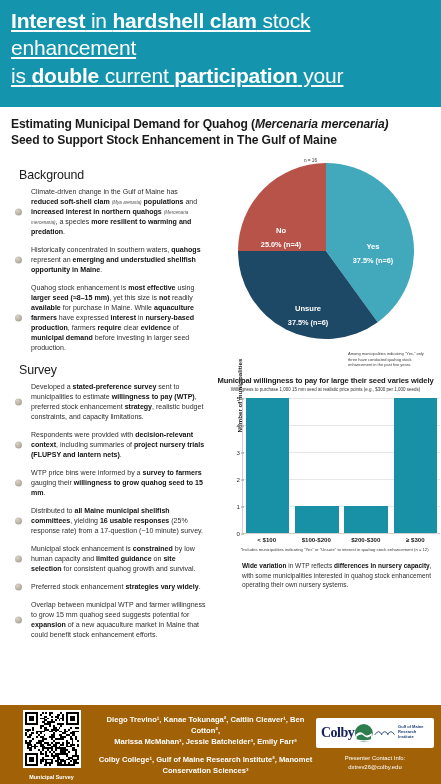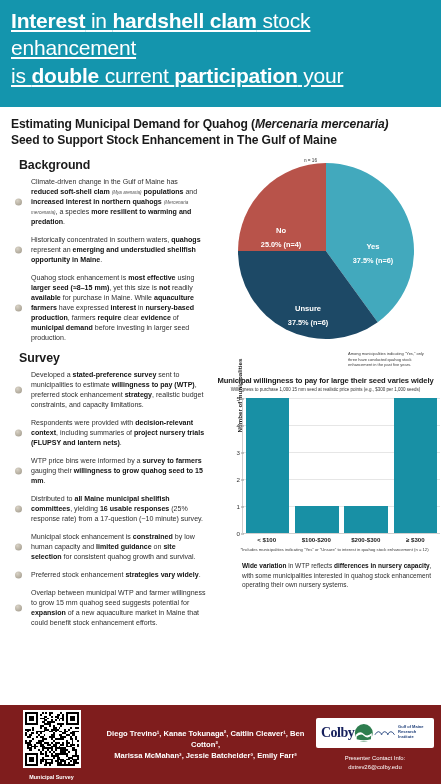--- a/index.html
+++ b/index.html
@@ -38,23 +38,23 @@
   }
   .subtitle i { font-style: italic; font-weight: 600; }
 
   
   .body { display: flex; width: 441px; }
   .col-left  { width: 213px; padding: 4px 6px 0 11px; }
   .col-right { width: 228px; padding: 2px 6px 0 3px; }
 
   h2.section {
     font-size: 12.4px;
-    font-weight: 700;
+    font-weight: 400;
     color: #1a1a1a;
-    margin: 0 0 5px 8px;
+    margin: 10px 0 5px 8px;
     letter-spacing: -0.1px;
   }
 
   ul.bullets { list-style: none; }
   ul.bullets li {
     position: relative;
     padding-left: 20px;
     margin-bottom: 8px;
     font-size: 7.05px;
     line-height: 1.42;
@@ -181,21 +181,21 @@
     line-height: 1.45;
     color: #2e2e2e;
   }
   .bar-concl b { font-weight: 700; color:#111; }
 
   
   .footer {
     position: absolute;
     left: 0; bottom: 0;
     width: 441px; height: 79px;
-    background: #7f1d1d;
+    background: #a16207;
     display: flex;
     align-items: center;
   }
   .qr-box { width: 95px; text-align: center; padding-left: 8px; }
   .qr { width: 58px; height: 58px; margin: 0 auto; background:#fff; padding:2px; }
   .qr-cap { color:#fff; font-size: 5.4px; margin-top: 2px; font-weight:600; }
   .authors { flex: 1; text-align: center; color: #ffffff; }
   .authors .names { font-size: 7.6px; line-height: 1.45; font-weight: 600; }
   .authors .affil { font-size: 7.6px; line-height: 1.45; margin-top: 7px; font-weight: 600; }
   .logos { width: 125px; padding-right: 7px; }
@@ -759,20 +759,21 @@
             <rect x="25" y="28" width="1" height="1"></rect>
             <rect x="26" y="28" width="1" height="1"></rect>
           </g>
       </svg>
       <div class="qr-cap">Municipal Survey</div>
     </div>
 
     <div class="authors">
       <div class="names">Diego Trevino¹, Kanae Tokunaga², Caitlin Cleaver¹, Ben Cotton²,</div>
       <div class="names">Marissa McMahan³, Jessie Batchelder³, Emily Farr³</div>
+      <div class="affil">Colby College¹, Gulf of Maine Research Institute², Manomet Conservation Sciences³</div>
     </div>
 
     <div class="logos">
       <div class="logo-bar">
         <span class="colby-word">Colby</span>
         <svg width="22" height="22" viewBox="0 0 22 22">
           <circle cx="11" cy="11" r="10" fill="#2e7d4f"></circle>
           <path d="M2 13 Q7 8 11 12 Q15 16 20 11 L20 19 Q11 22 2 19 Z" fill="#ffffff"></path>
           <path d="M3 15 Q8 11 11 14 Q15 18 19 14 L19 18 Q11 20 3 18 Z" fill="#2e7d4f"></path>
         </svg>

